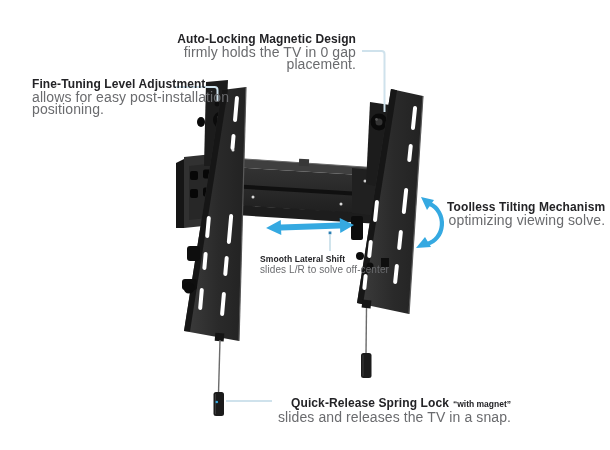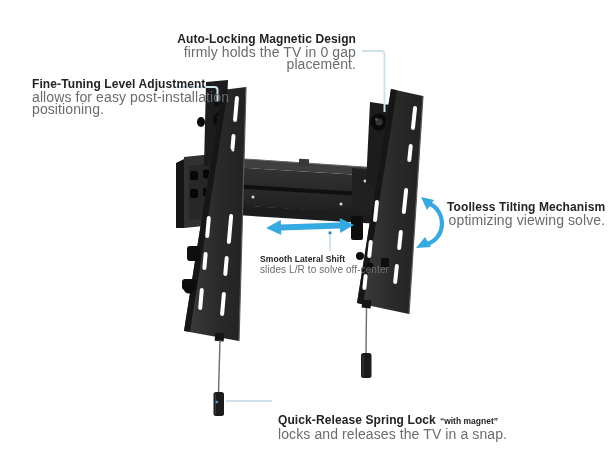--- a/index.html
+++ b/index.html
@@ -176,20 +176,20 @@
   <div class="ann" style="top:201px; left:447px;text-align:right;">
     <div class="ann-title">Toolless Tilting Mechanism</div>
     <div class="ann-line">optimizing viewing solve.</div>
   </div>
 
   <div class="ann small" style="top:254px; left:260px;">
     <div class="ann-title">Smooth Lateral Shift</div>
     <div class="ann-line">slides L/R to solve off-center</div>
   </div>
 
-  <div class="ann" style="top:410px; left:278px;">
+  <div class="ann" style="top:393px; left:278px;text-align:right;">
     <div>
       <span class="ann-title">Quick-Release Spring Lock</span><span class="suffix">“with magnet”</span>
     </div>
-    <div class="ann-line">locks and releases the TV in a  snap.</div>
+    <div class="ann-line">slides and releases the TV in a  snap.</div>
   </div>
 
 </div>
 
 </body></html>

